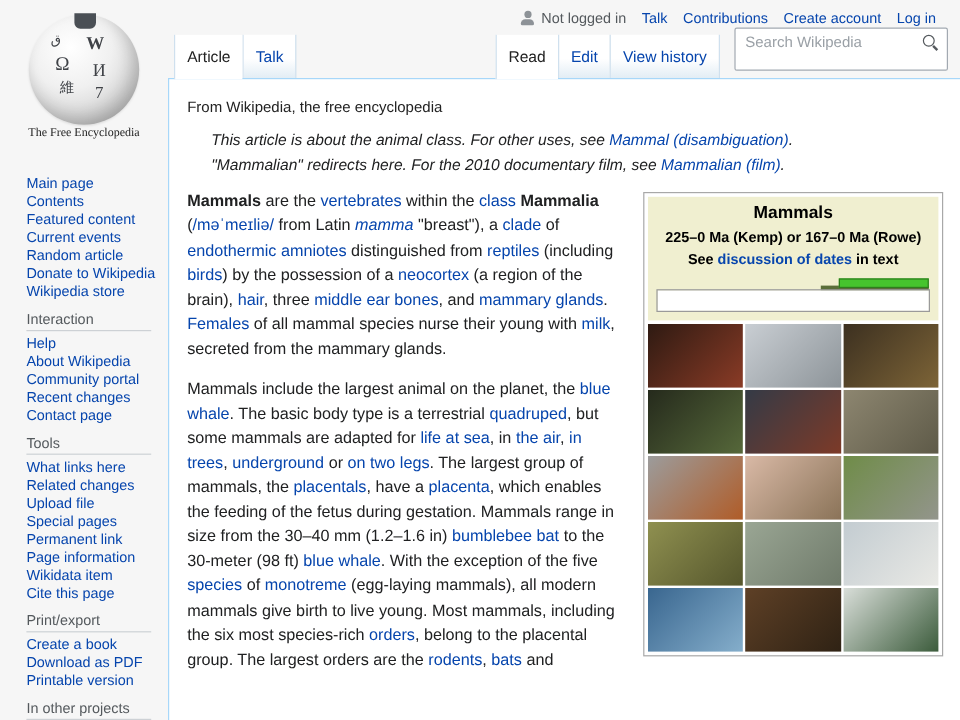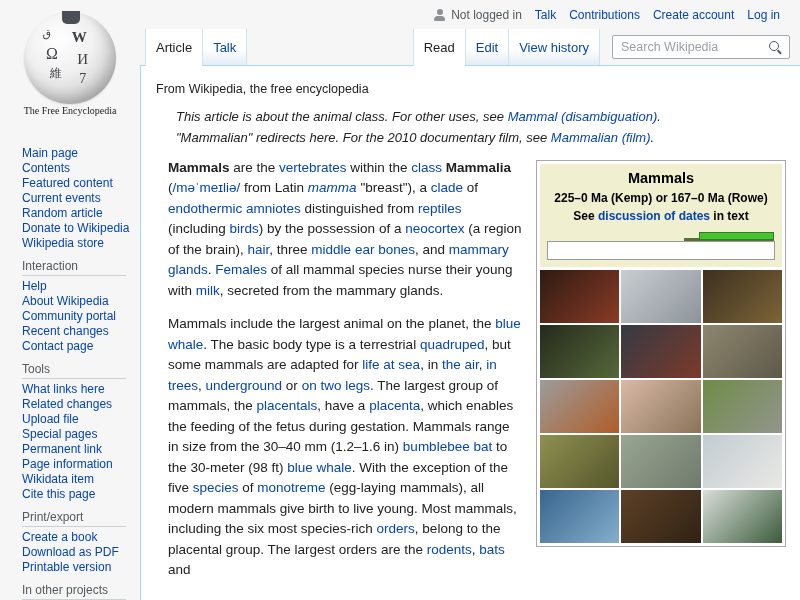--- a/index.html
+++ b/index.html
@@ -37,37 +37,37 @@
   .sb-heading{font-size:12px;color:#54595d;margin:8px 8px 3px 0;padding-bottom:2px;border-bottom:1px solid #cdd1d5;}
 
   
   #header-tabs{position:absolute;left:140px;right:0;top:25px;height:40px;display:flex;justify-content:space-between;align-items:flex-end;z-index:3;}
   .tabs-left{display:flex;margin-left:5px;text-align:right;}
   .tabs-right{display:flex;align-items:flex-end;}
   .tab{padding:11px 10px 10px;font-size:13px;cursor:pointer;color:#0645ad;
     background:linear-gradient(to bottom,#ffffff 55%,#e2edf5 100%);border-left:1px solid #cfe0ee;}
   .tabs-left .tab:last-child,.tabs-right .tab:last-child{border-right:1px solid #cfe0ee;}
   .tab-active{background:#ffffff;color:#222;position:relative;z-index:4;margin-bottom:-1px;padding-bottom:11px;}
-  .searchbox{position:relative;width:178px;height:24px;background:#fff;border:1px solid #a2a9b1;border-radius:2px;margin:0 10px 6px 12px;box-sizing:border-box;}
+  .searchbox{position:relative;width:178px;height:36px;background:#fff;border:1px solid #a2a9b1;border-radius:2px;margin:0 10px 6px 12px;box-sizing:border-box;}
   .searchbox input{border:none;outline:none;width:calc(100% - 28px);height:20px;margin:1px 0 0 0;padding:0 4px 0 8px;font-size:12.5px;color:#222;font-family:"Liberation Sans",sans-serif;background:transparent;}
   .searchbox input::placeholder{color:#9aa0a6;}
   .search-icon{position:absolute;right:7px;top:5px;width:13px;height:13px;cursor:pointer;}
   .search-icon::before{content:'';position:absolute;left:0;top:0;width:8px;height:8px;border:1.5px solid #54595d;border-radius:50%;}
   .search-icon::after{content:'';position:absolute;right:0px;bottom:1px;width:5px;height:1.6px;background:#54595d;transform:rotate(45deg);}
 
   
   #content{position:absolute;left:140px;right:0;top:65px;bottom:0;background:#fff;border-top:1px solid #a7d7f9;border-left:1px solid #a7d7f9;padding:14px 14px 0 15px;overflow:hidden;box-sizing:border-box;}
   .title-row{display:flex;justify-content:space-between;align-items:flex-start;border-bottom:1px solid #a2a9b1;margin-bottom:5px;}
   h1{font-family:"Liberation Serif",serif;font-size:28px;font-weight:normal;margin:0;padding:0 0 4px;line-height:1.15;color:#000;}
   .ga-icon{position:relative;width:15px;height:15px;border:2px solid #1e8c1e;border-radius:50%;margin-top:8px;flex:none;cursor:pointer;}
   .ga-icon::before{content:'';position:absolute;left:3px;top:6.5px;width:9px;height:2px;background:#1e8c1e;}
   .ga-icon::after{content:'';position:absolute;left:6.5px;top:3px;width:2px;height:9px;background:#1e8c1e;}
   .site-sub{font-size:12.5px;color:#222;margin:2px 0 12px;}
   .hatnote{font-size:13px;font-style:italic;color:#202122;padding-left:20px;margin:2px 0;line-height:1.45;}
-  .para{font-size:13.5px;line-height:1.52;color:#202122;margin:0 12px 13px;}
+  .para{font-size:13.5px;line-height:1.52;color:#202122;margin:0 0 13px;}
 
   
   .infobox{float:right;width:250px;box-sizing:border-box;border:1px solid #a8a8a8;background:#fff;margin:2px 0 10px 14px;padding:3px;}
   .ib-head{background:#f0efd0;text-align:center;padding:5px 3px 7px;}
   .ib-title{font-weight:bold;font-size:14.5px;color:#000;margin:1px 0 5px;}
   .ib-temporal-label{font-weight:bold;font-size:12px;margin:2px 0 4px;}
   .ib-range{font-weight:bold;font-size:12px;margin:2px 0 4px;}
   .ib-see{font-weight:bold;font-size:12px;margin:3px 0 2px;}
   .geo-wrap{position:relative;height:28px;margin:8px 5px 1px;}
   .geo-bar{position:absolute;bottom:0;left:0;right:0;height:17px;display:flex;outline:1px solid #9a9a9a;background:#fff;}

